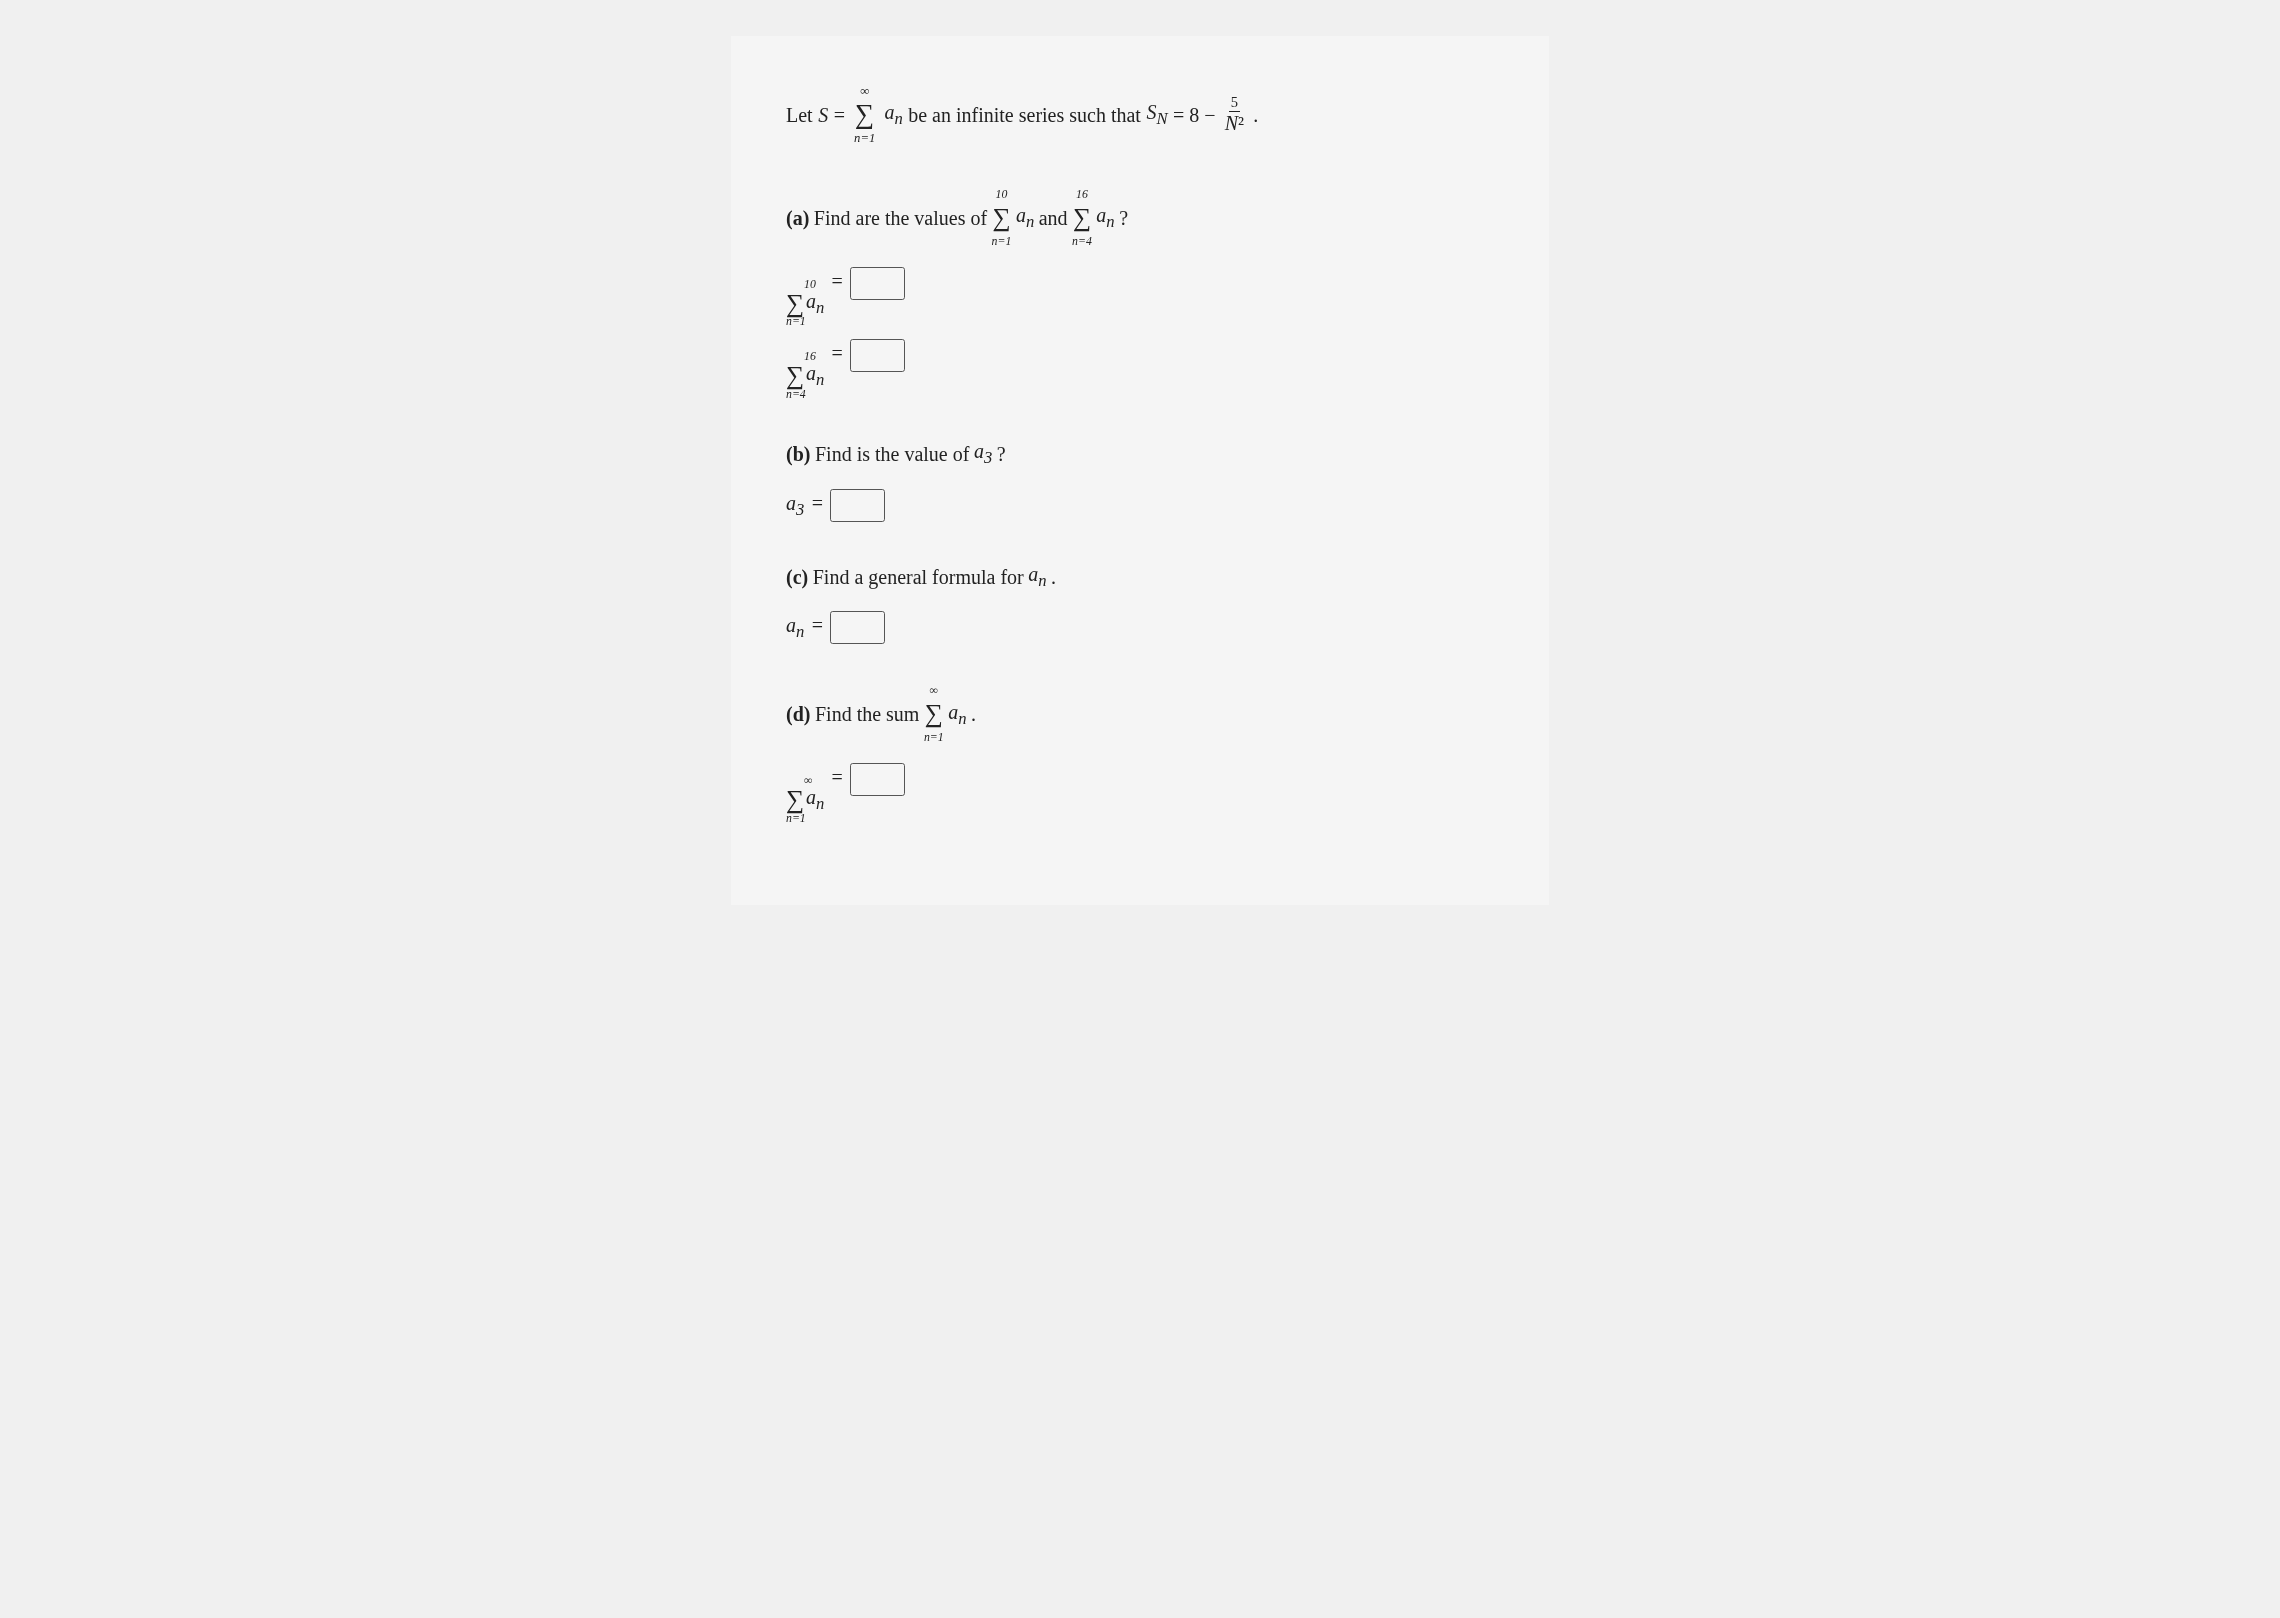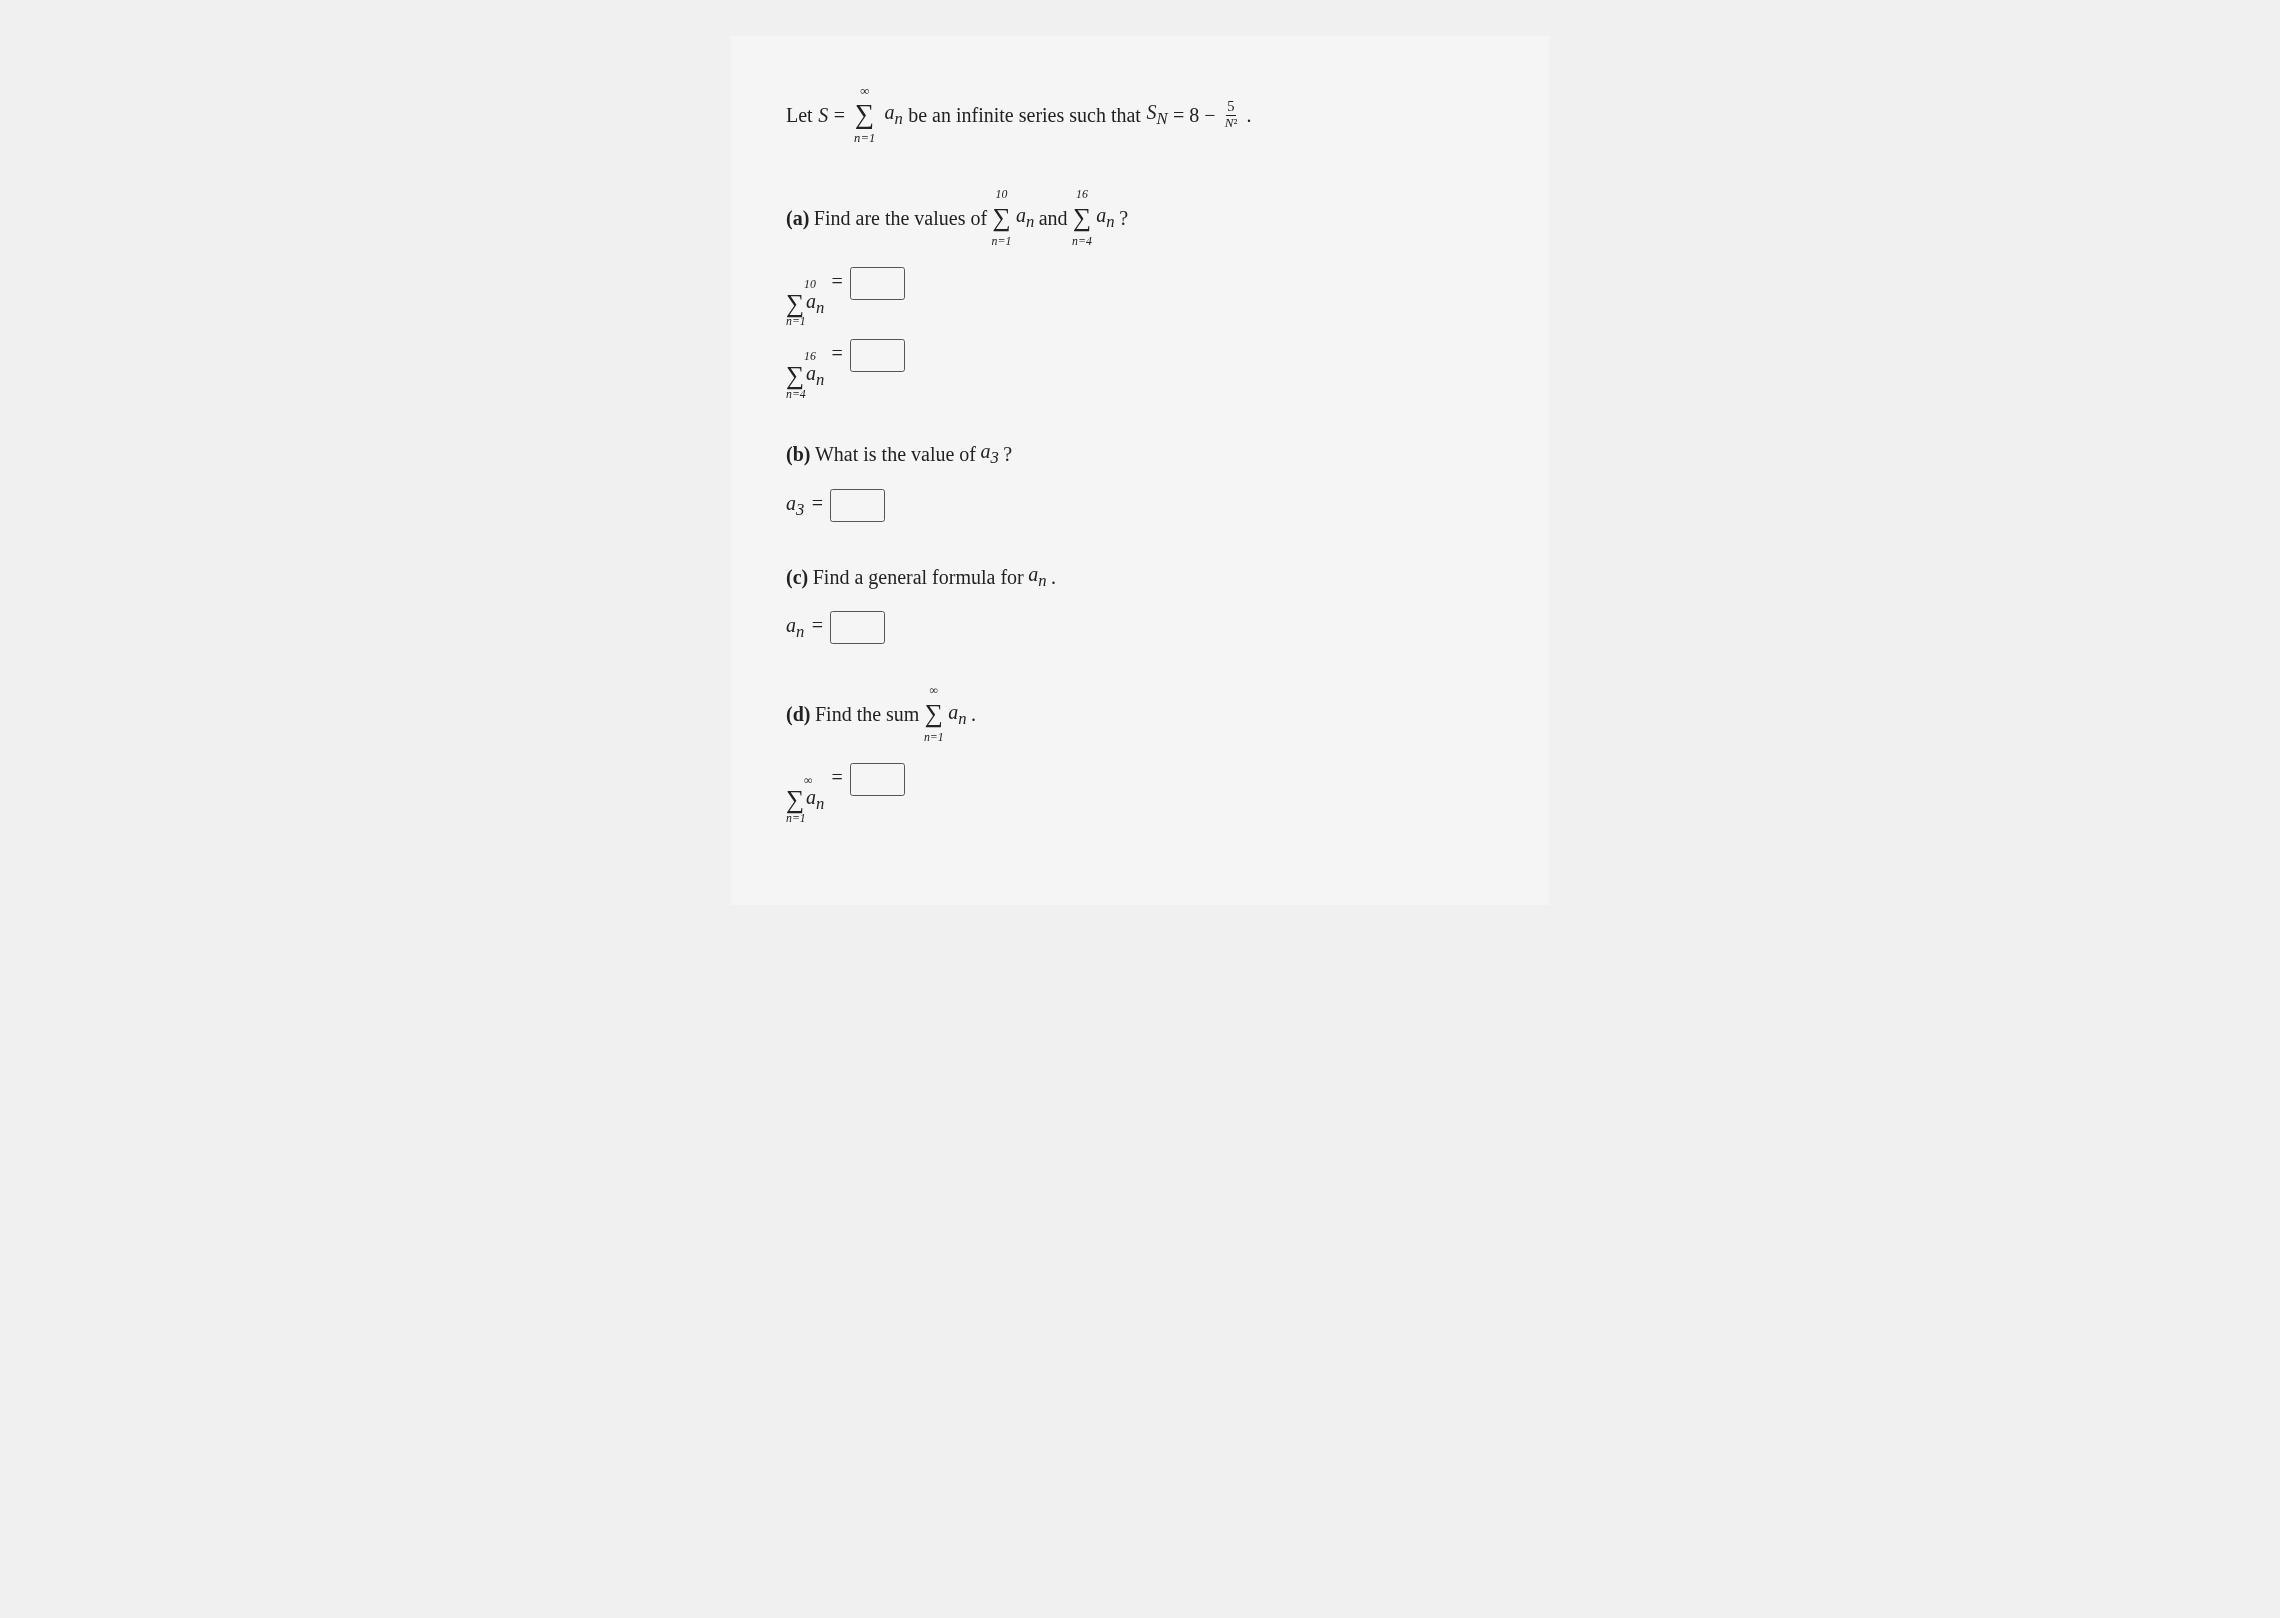--- a/index.html
+++ b/index.html
@@ -43,21 +43,21 @@
     }
 
     .fraction .frac-num {
       font-size: 14.5px;
       border-bottom: 1.4px solid #222;
       padding: 0 1.8px;
       text-align: center;
     }
 
     .fraction .frac-den {
-      font-size: 13px;
+      font-size: 20px;
       padding: 0 1.8px;
       text-align: center;
     }
 
     .section {
       margin-bottom: 35px;
     }
 
     .question-line {
       display: flex;
@@ -200,21 +200,21 @@
         <span class="al-sub">n=4</span>
       </div>
       <span class="equals">=</span>
       <input type="text" class="answer-box" aria-label="Answer for sum from n=4 to 16" style="">
     </div>
   </div>
 
   <div class="section">
     <div class="question-line">
       <span class="bold">(b)</span>
-      <span>What is the value of</span>
+      <span>Find is the value of</span>
       <span class="italic">a<sub>3</sub></span>
       <span>?</span>
     </div>
 
     <div class="answer-block">
       <span class="italic" style="font-size:20px;">a<sub>3</sub></span>
       <span class="equals">=</span>
       <input type="text" class="answer-box" aria-label="Answer for a_3" style="">
     </div>
   </div>

